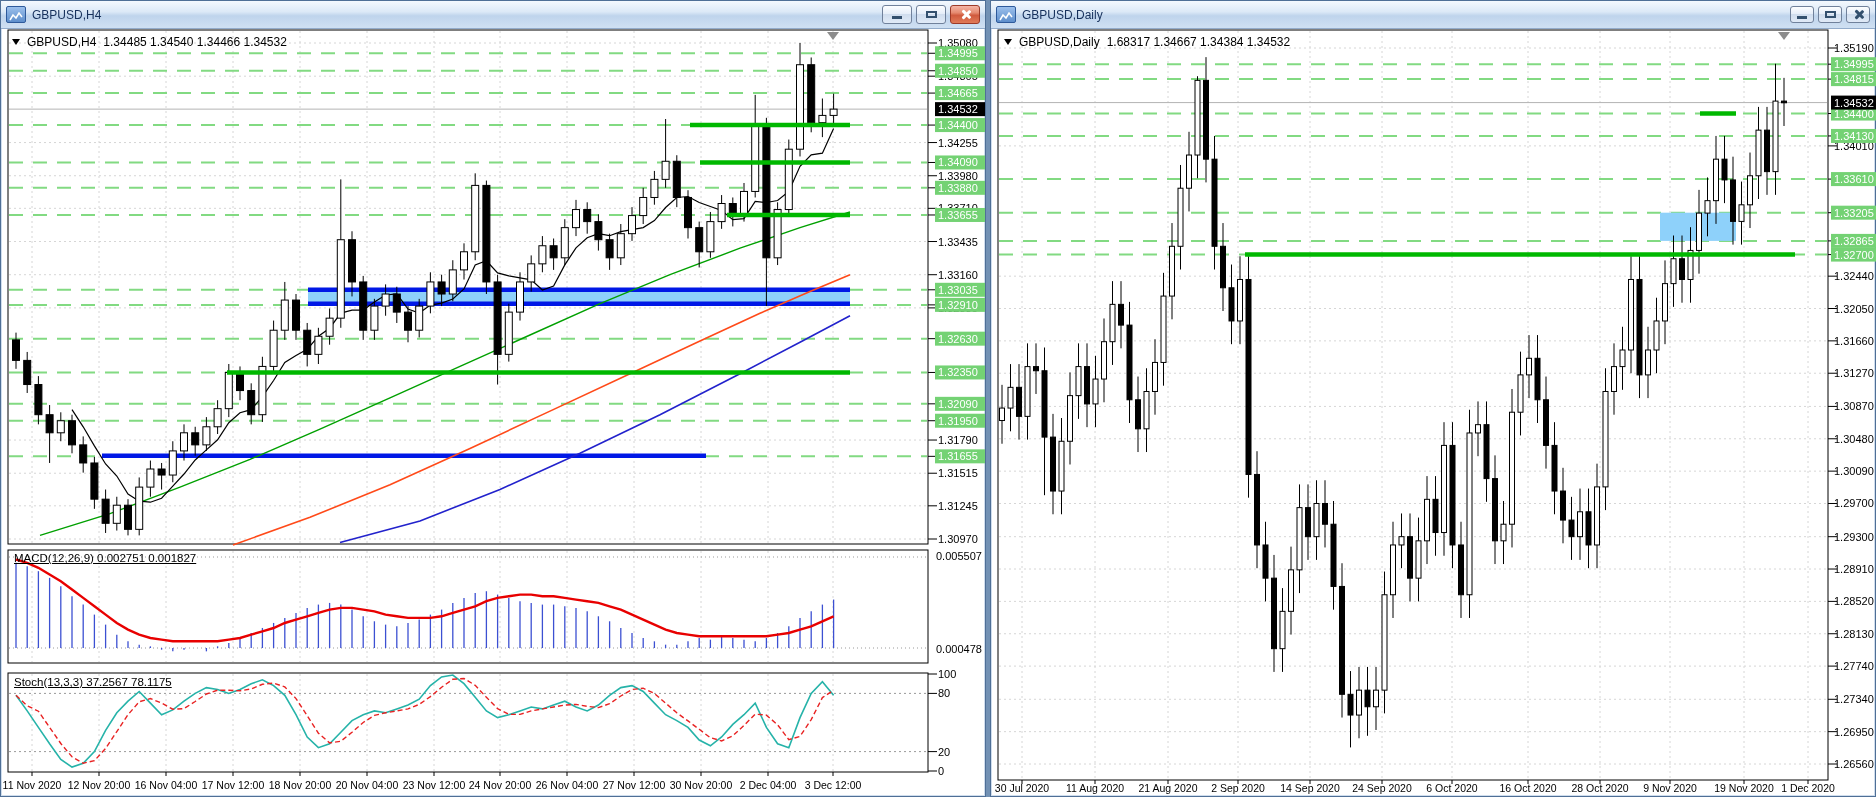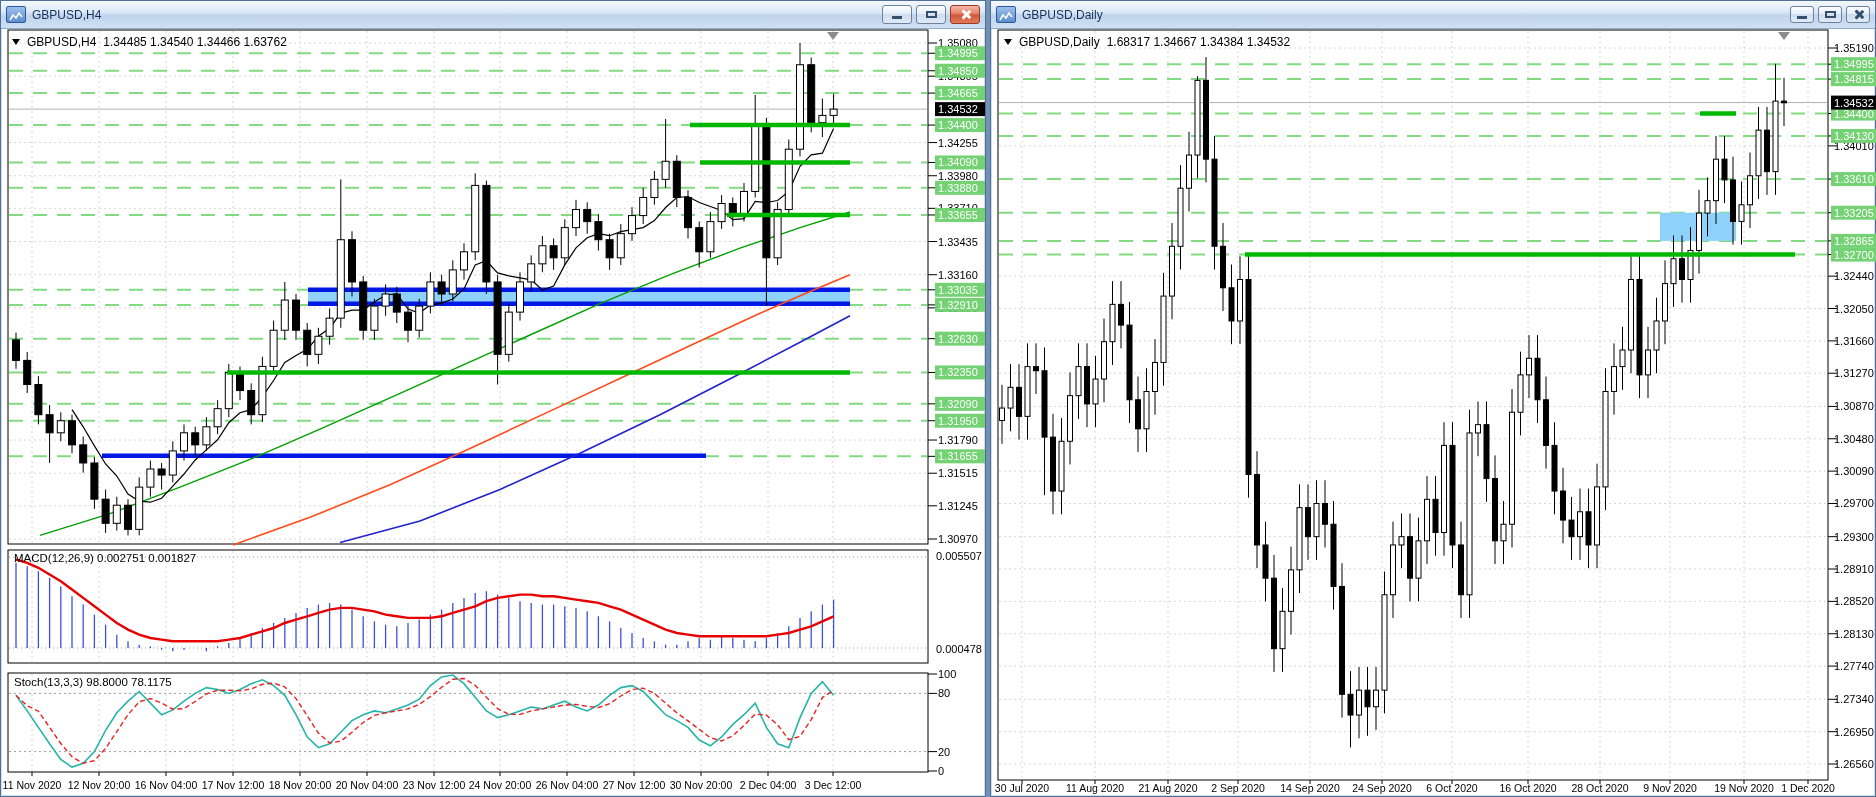--- a/index.html
+++ b/index.html
@@ -20,21 +20,21 @@
   .wbtn.red{background:linear-gradient(#f4b6a6,#e58a70 40%,#d05a3e 55%,#e07a58);border-color:#9c3a28;}
   .g-min{width:10px;height:3px;background:#33506e;margin-top:6px;}
   .g-max{width:9px;height:7px;border:2px solid #33506e;box-sizing:border-box;width:11px;}
   .g-x{position:relative;width:11px;height:11px;}
   .g-x::before,.g-x::after{content:"";position:absolute;left:5px;top:0;width:2.6px;height:11px;background:#fff;border-radius:1px;}
   .g-x::before{transform:rotate(45deg);} .g-x::after{transform:rotate(-45deg);}
   .g-x.dark::before,.g-x.dark::after{background:#33506e;}
   .body{position:absolute;top:28px;left:1px;right:1px;bottom:1px;background:#fff;}
   .hdr{position:absolute;z-index:6;font-size:12px;color:#000;display:flex;align-items:center;gap:7px;white-space:nowrap;}
   .tri{width:0;height:0;border-left:4px solid transparent;border-right:4px solid transparent;border-top:6px solid #000;display:inline-block;}
-  .ind-label{position:absolute;z-index:6;font-size:11.5px;color:#000;white-space:nowrap;}
+  .ind-label{position:absolute;z-index:6;font-size:11.5px;color:#000;white-space:nowrap;text-decoration:underline;}
   svg#chartsvg{position:absolute;left:0;top:0;z-index:4;}
 </style>
 </head>
 <body>
 
 <div class="win" style="left:0;top:0;width:986px;height:797px;">
   <div class="titlebar">
     <span class="chart-ico">
       <svg width="14" height="10">
           <polyline points="1,8 4,3 7,6 10,1 13,5" fill="none" stroke="#fff" stroke-width="1.5"></polyline>
@@ -75,24 +75,24 @@
           <span class="g-x dark"></span>
         </span>
     </span>
   </div>
   <div class="body"></div>
 </div>
 
 <div class="hdr" style="left:12px;top:35px;">
   <span class="tri"></span>
   <span>GBPUSD,H4</span>
-  <span>1.34485 1.34540 1.34466 1.63762</span>
+  <span>1.34485 1.34540 1.34466 1.34532</span>
 </div>
 <div class="ind-label" style="left:14px;top:552px;">MACD(12,26,9) 0.002751 0.001827</div>
-<div class="ind-label" style="left:14px;top:676px;">Stoch(13,3,3) 98.8000 78.1175</div>
+<div class="ind-label" style="left:14px;top:676px;">Stoch(13,3,3) 37.2567 78.1175</div>
 <div class="hdr" style="left:1004px;top:35px;">
   <span class="tri"></span>
   <span>GBPUSD,Daily</span>
   <span>1.68317 1.34667 1.34384 1.34532</span>
 </div>
 
 <svg id="chartsvg" width="1876" height="797">
     <g>
       <rect x="8" y="30" width="920" height="514" fill="#ffffff" stroke="#000" stroke-width="1"></rect>
       <rect x="8" y="550" width="920" height="113" fill="#ffffff" stroke="#000" stroke-width="1"></rect>

